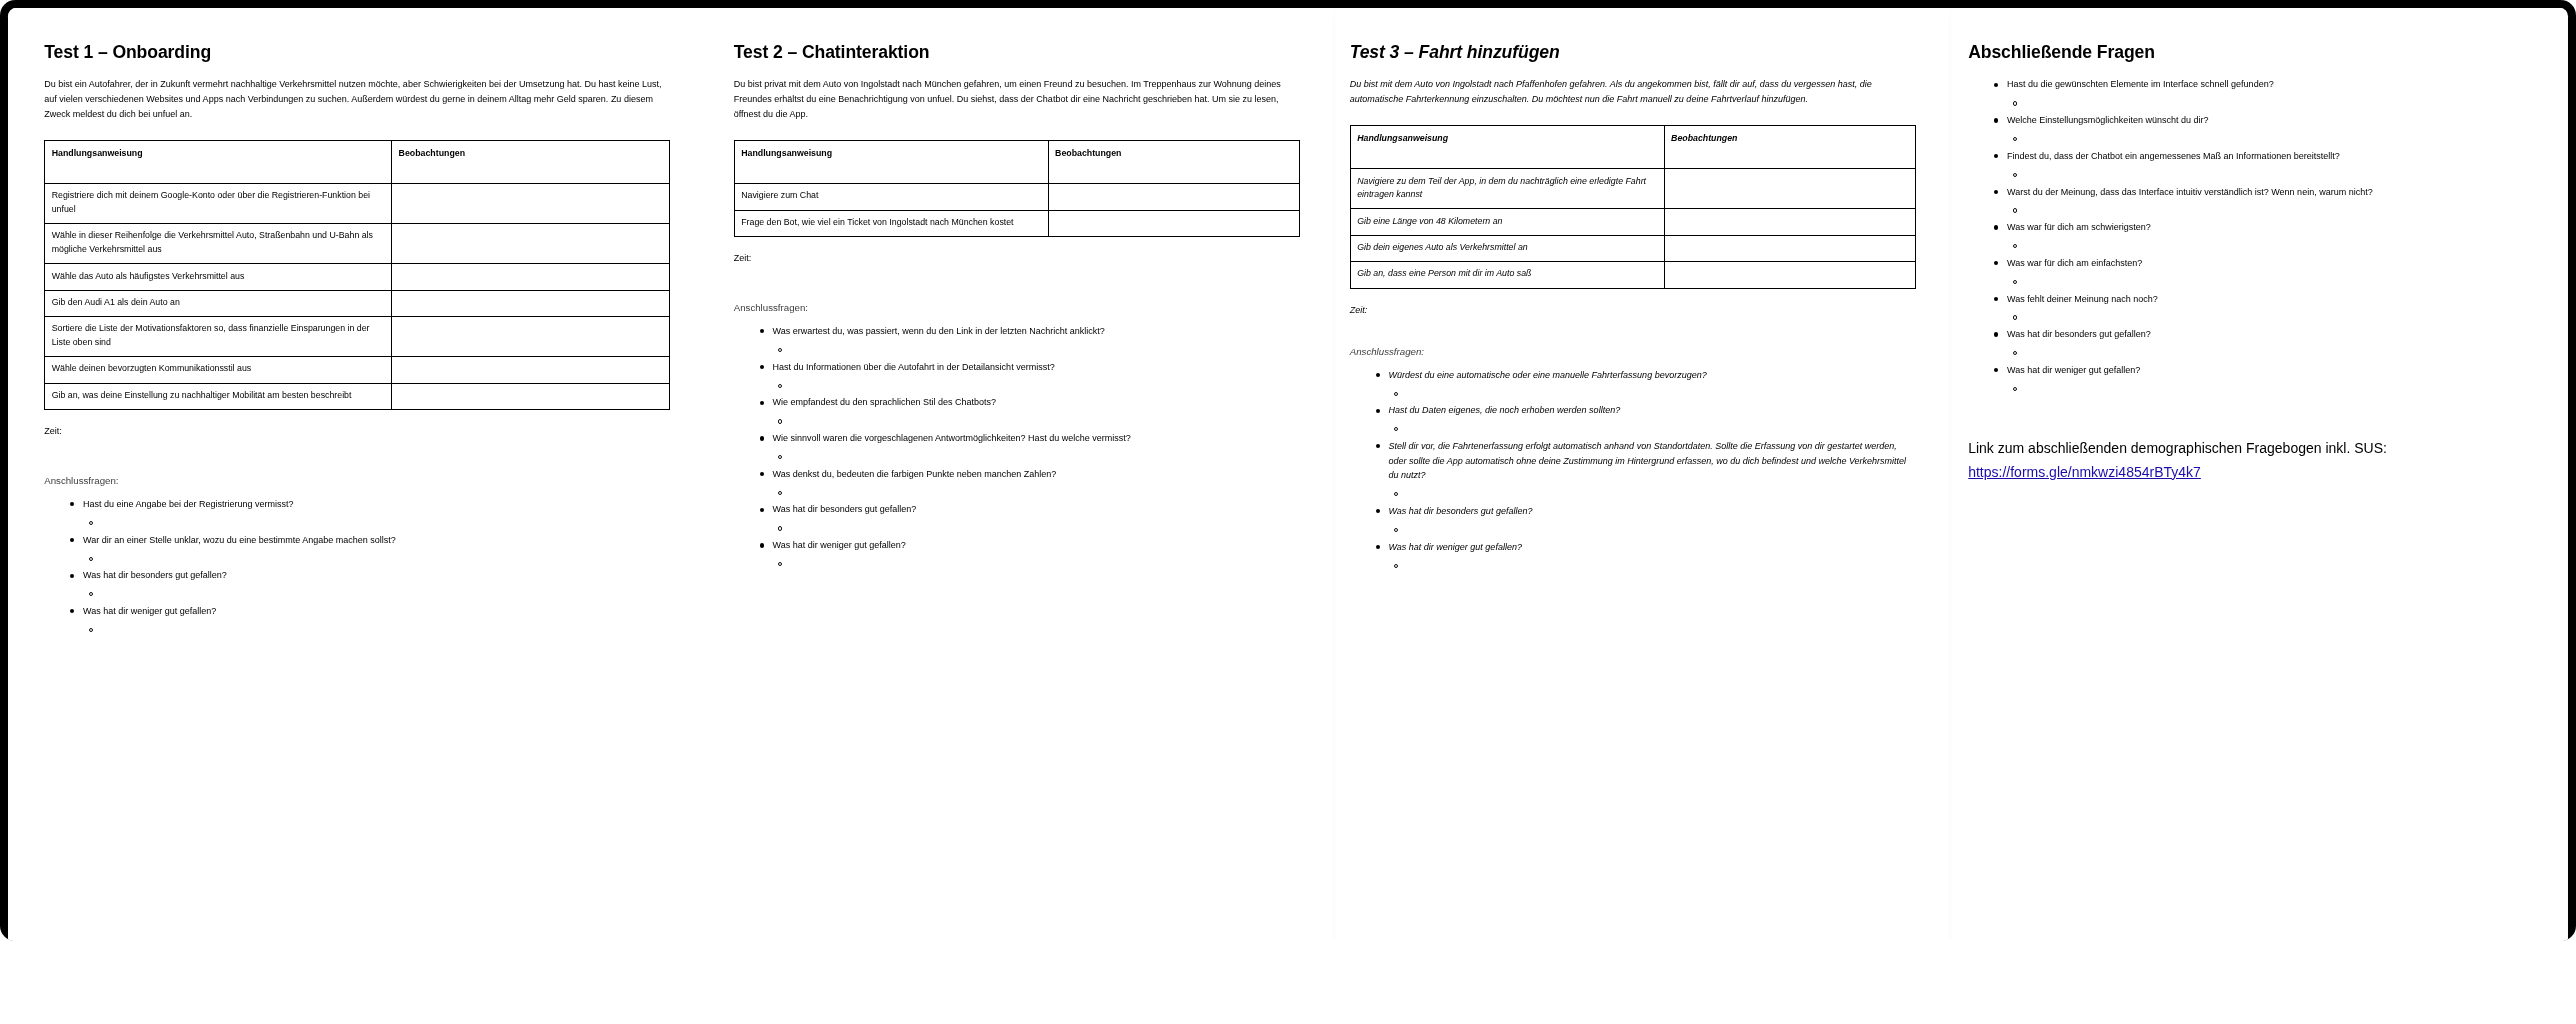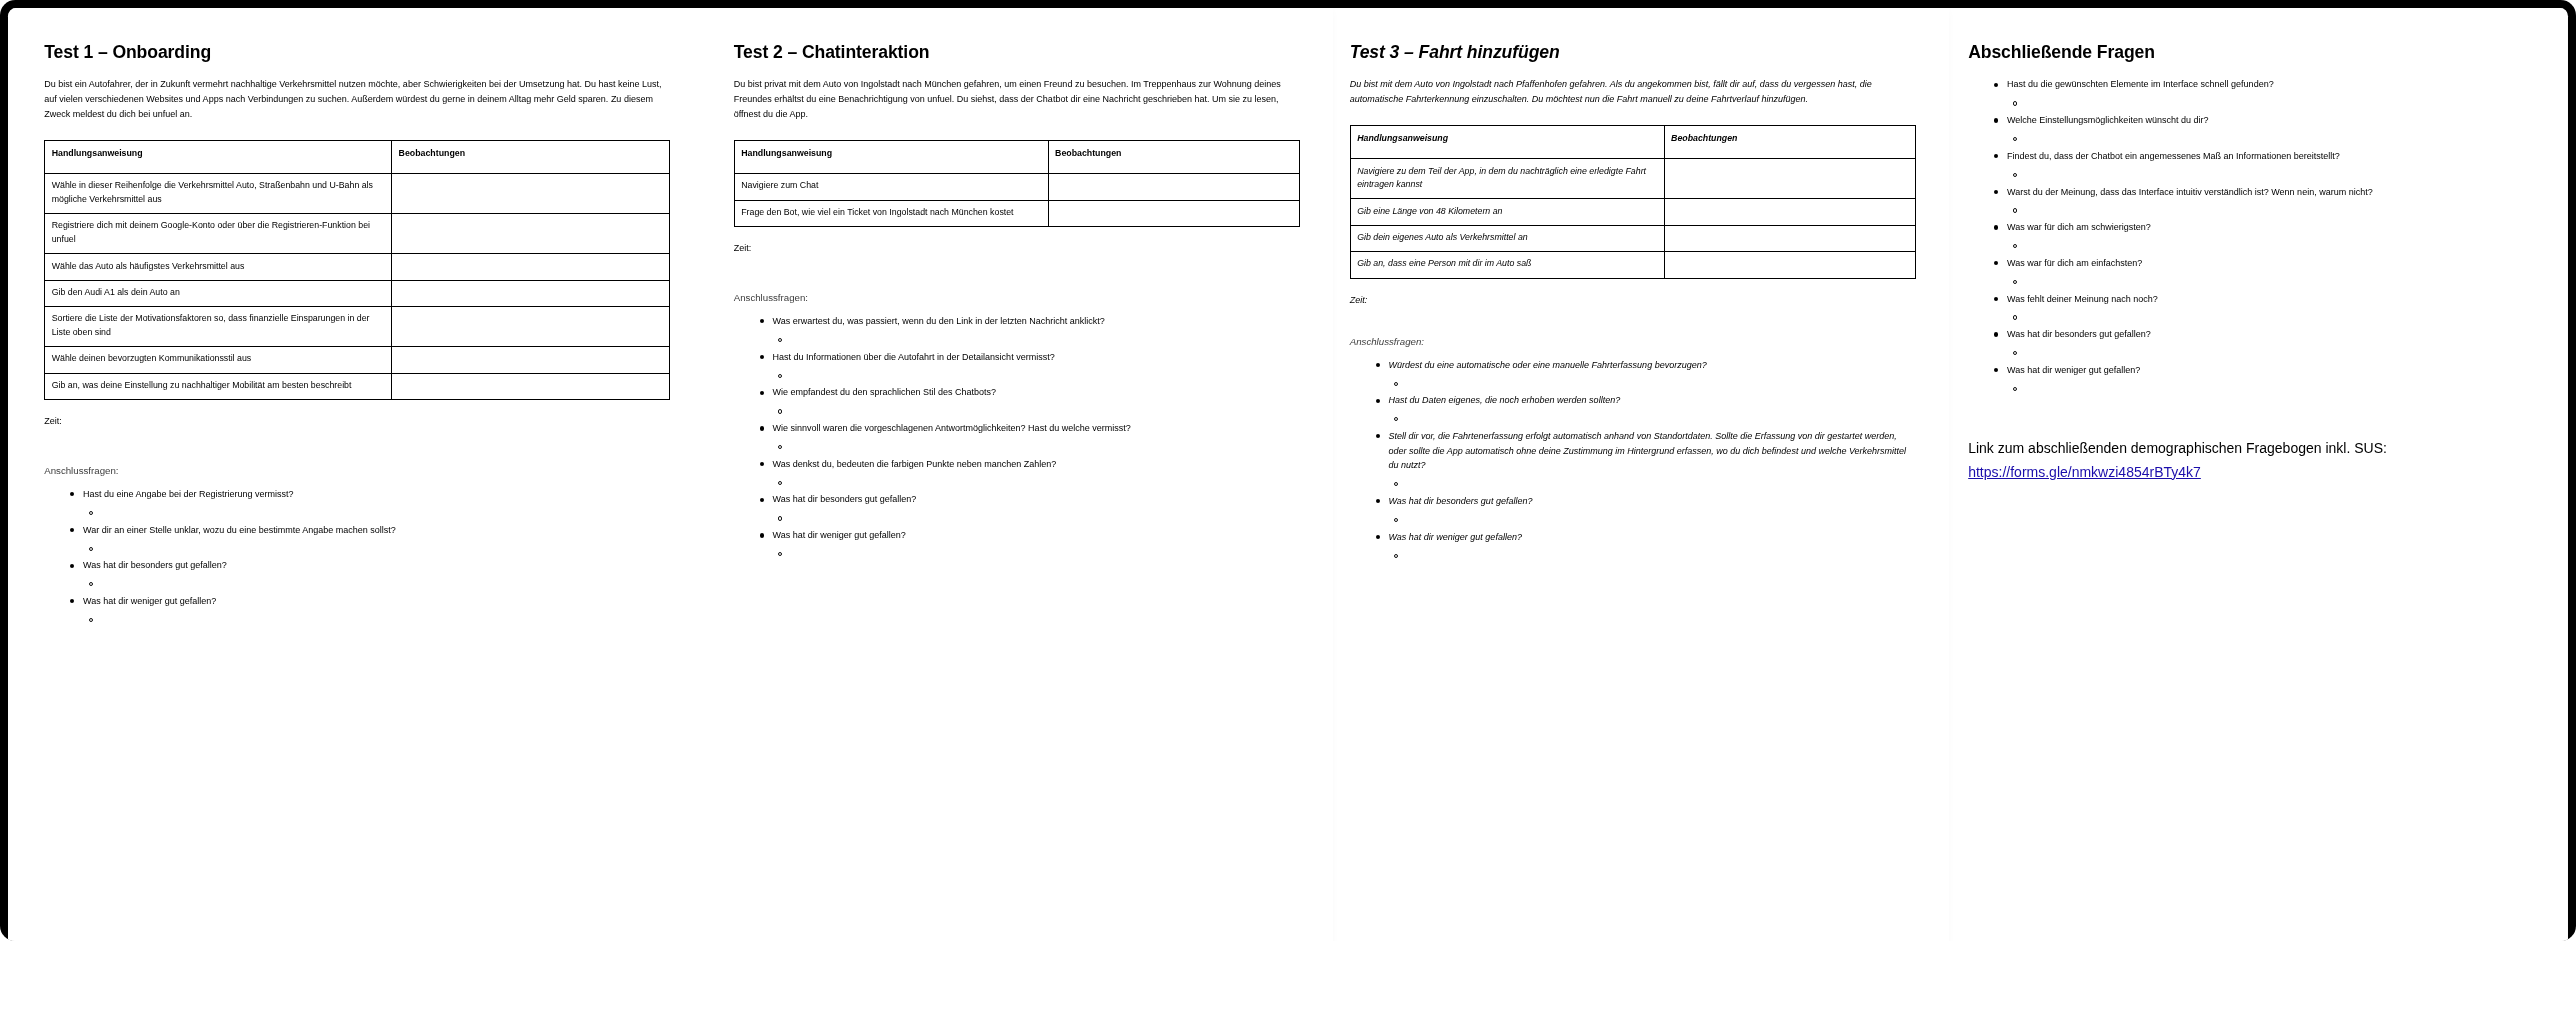--- a/index.html
+++ b/index.html
@@ -105,21 +105,21 @@
     border: 0.9px solid #000000;
     text-align: left;
     vertical-align: top;
     font-size: 8.8px;
     line-height: 1.55;
     padding: 5.3px 6.5px 6.5px 6.5px;
   }
   table.task-table th {
     font-weight: bold;
     padding-top: 5.9px;
-    padding-bottom: 13px;
+    padding-bottom: 23px;
   }
   table.task-table col.col-action { width: 55.5%; }
   table.task-table col.col-obs    { width: 44.5%; }
 
   
   ul.q-list {
     list-style: none;
     margin: 0;
     padding: 0 0 0 23.5px;
   }
@@ -187,25 +187,25 @@
               <col class="col-obs">
             </colgroup>
           <thead>
             <tr>
               <th>Handlungsanweisung</th>
               <th>Beobachtungen</th>
             </tr>
           </thead>
           <tbody>
             <tr>
+              <td>Registriere dich mit deinem Google-Konto oder über die Registrieren-Funktion bei unfuel</td>
+              <td></td>
+            </tr>
+            <tr>
               <td>Wähle in dieser Reihenfolge die Verkehrsmittel Auto, Straßenbahn und U-Bahn als mögliche Verkehrsmittel aus</td>
-              <td></td>
-            </tr>
-            <tr>
-              <td>Registriere dich mit deinem Google-Konto oder über die Registrieren-Funktion bei unfuel</td>
               <td></td>
             </tr>
             <tr>
               <td>Wähle das Auto als häufigstes Verkehrsmittel aus</td>
               <td></td>
             </tr>
             <tr>
               <td>Gib den Audi A1 als dein Auto an</td>
               <td></td>
             </tr>

